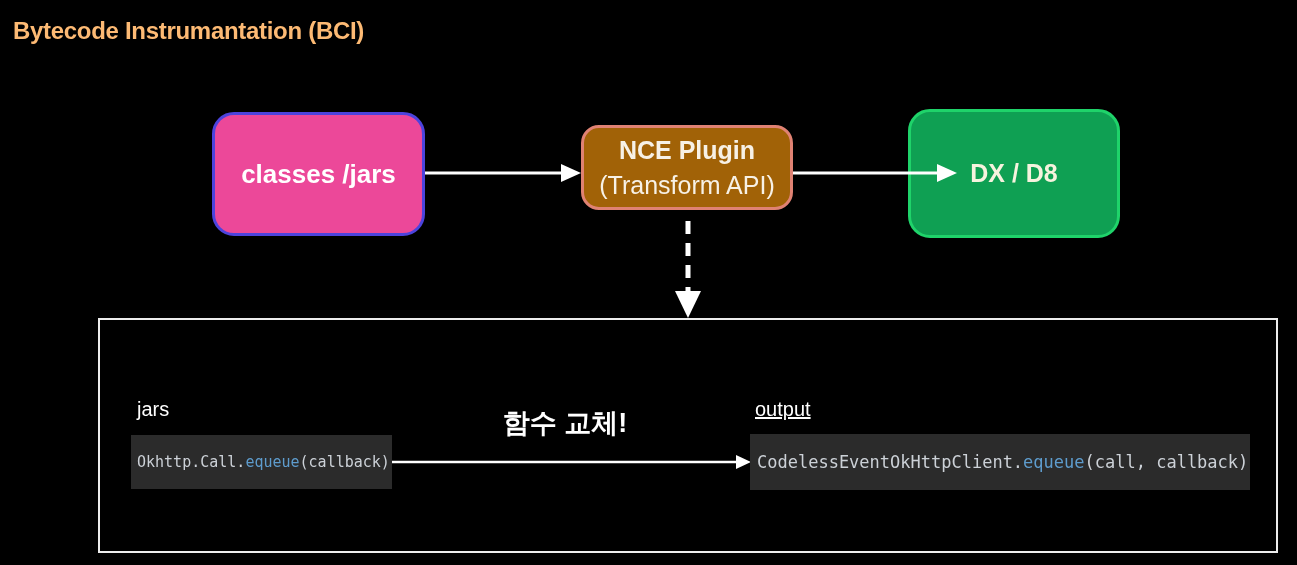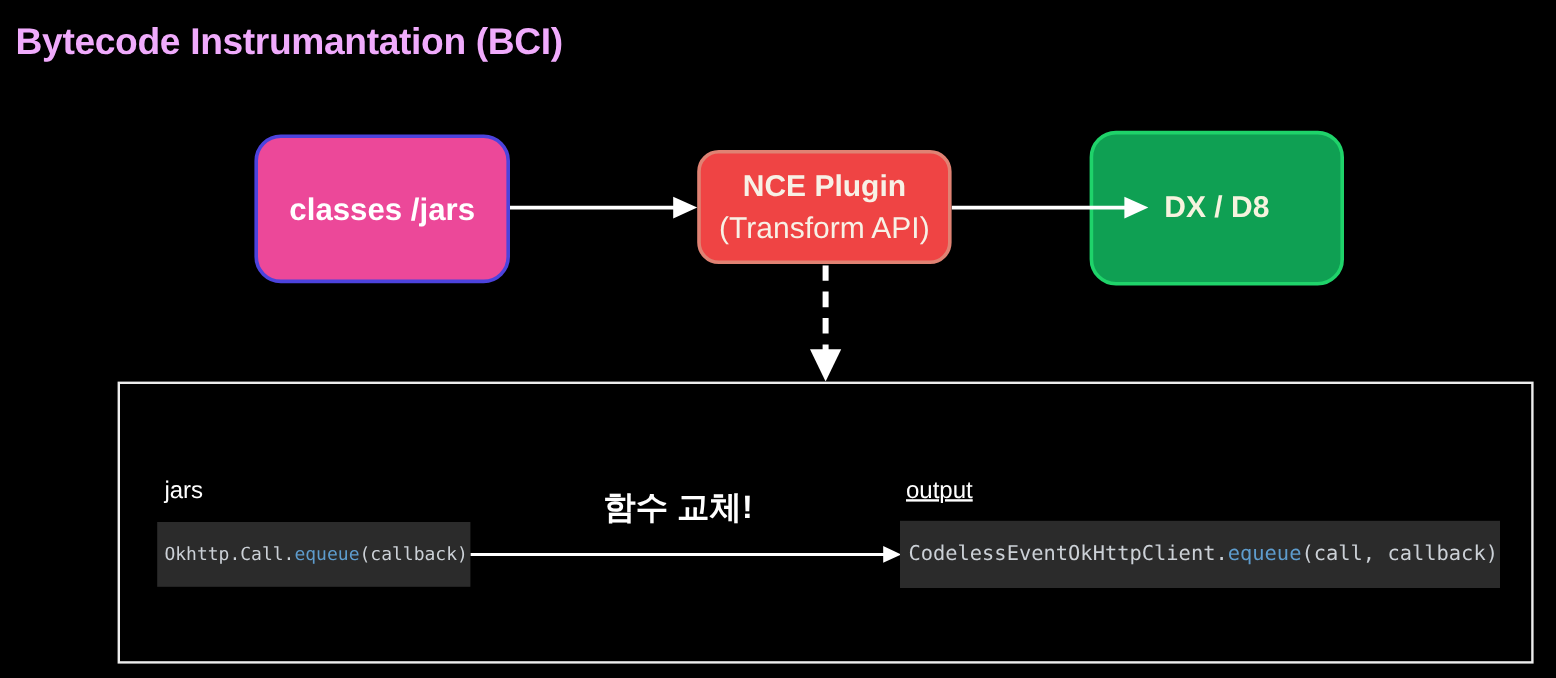--- a/index.html
+++ b/index.html
@@ -5,36 +5,36 @@
   html,body{margin:0;padding:0;background:#000;}
   .canvas{
     position:relative;
     width:1297px;height:565px;
     background:#000;
     overflow:hidden;
     font-family:"Liberation Sans", sans-serif;
   }
   .title{
     position:absolute;left:13px;top:17px;
-    color:#f0abfc;font-size:31px;font-weight:bold;letter-spacing:-0.3px;
+    color:#fdba74;font-size:24px;font-weight:bold;letter-spacing:-0.3px;
   }
   .node{
     position:absolute;
     display:flex;flex-direction:column;align-items:center;justify-content:center;
     box-sizing:border-box;
     color:#fff;text-align:center;
   }
   .node-classes{
     left:212px;top:112px;width:213px;height:124px;
     background:#ec4899;border:3px solid #4c43dd;border-radius:22px;
   }
   .node-classes .node-label{font-size:26px;font-weight:bold;color:#ffffff;}
   .node-plugin{
-    left:581px;top:125px;width:212px;height:95px;
-    background:#ef4444;border:3px solid #e08273;border-radius:18px;
+    left:581px;top:125px;width:212px;height:85px;
+    background:#a16207;border:3px solid #e08273;border-radius:18px;
   }
   .node-plugin .node-label{font-size:25px;font-weight:bold;color:#f7f1e6;}
   .node-plugin .node-sublabel{font-size:25px;color:#f7f1e6;margin-top:6px;}
   .node-dx{
     left:908px;top:109px;width:212px;height:129px;
     background:#0fa053;border:3px solid #1fd36a;border-radius:22px;
   }
   .node-dx .node-label{font-size:25px;font-weight:bold;color:#f6f3de;}
   .arrow-svg{position:absolute;display:block;}
   .panel{

